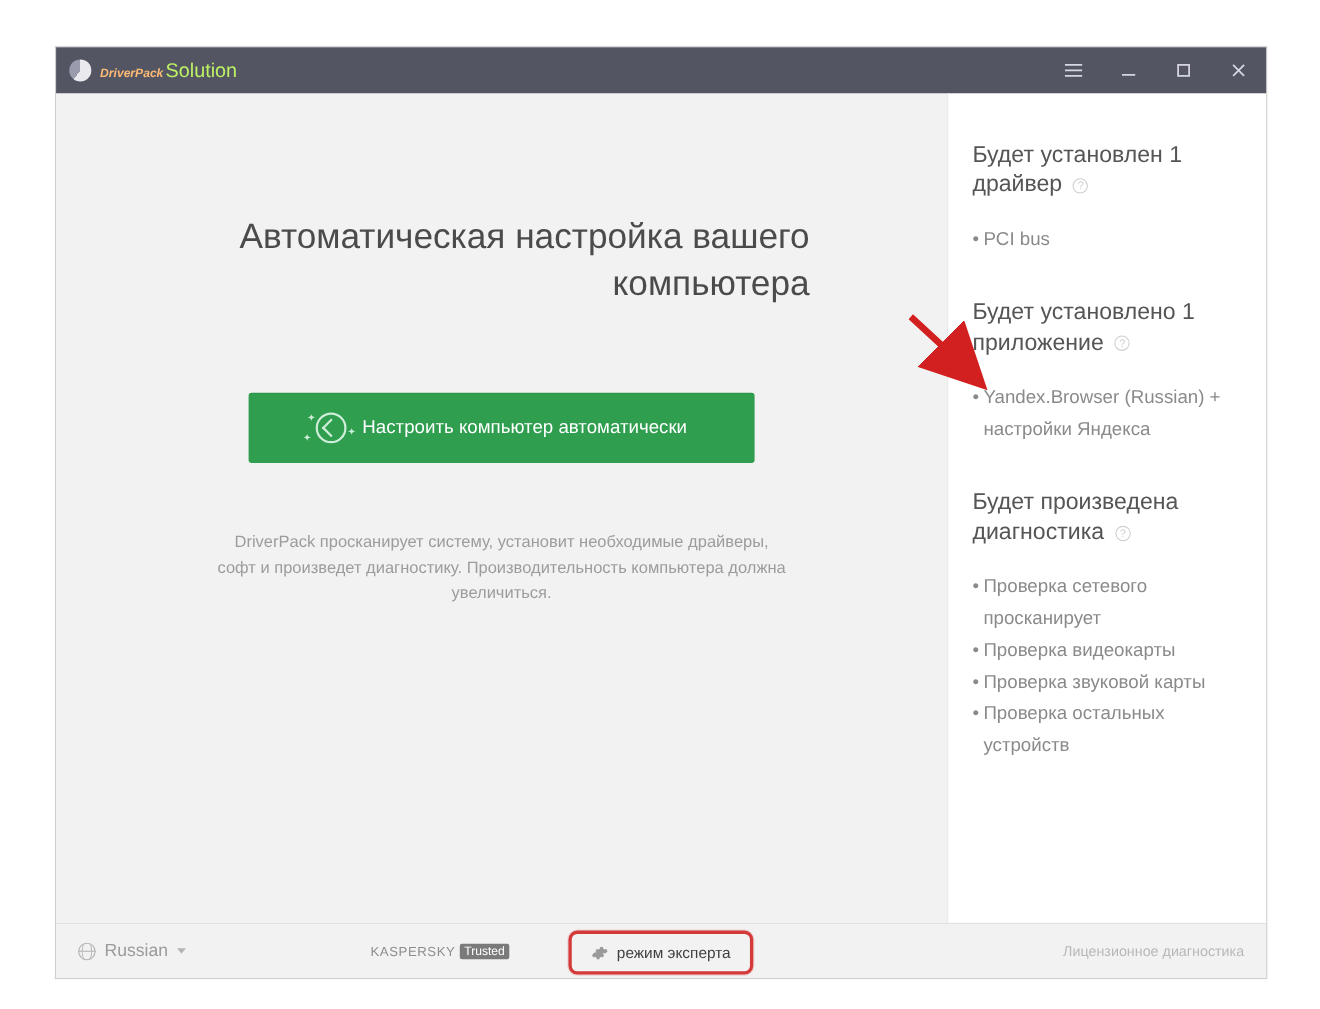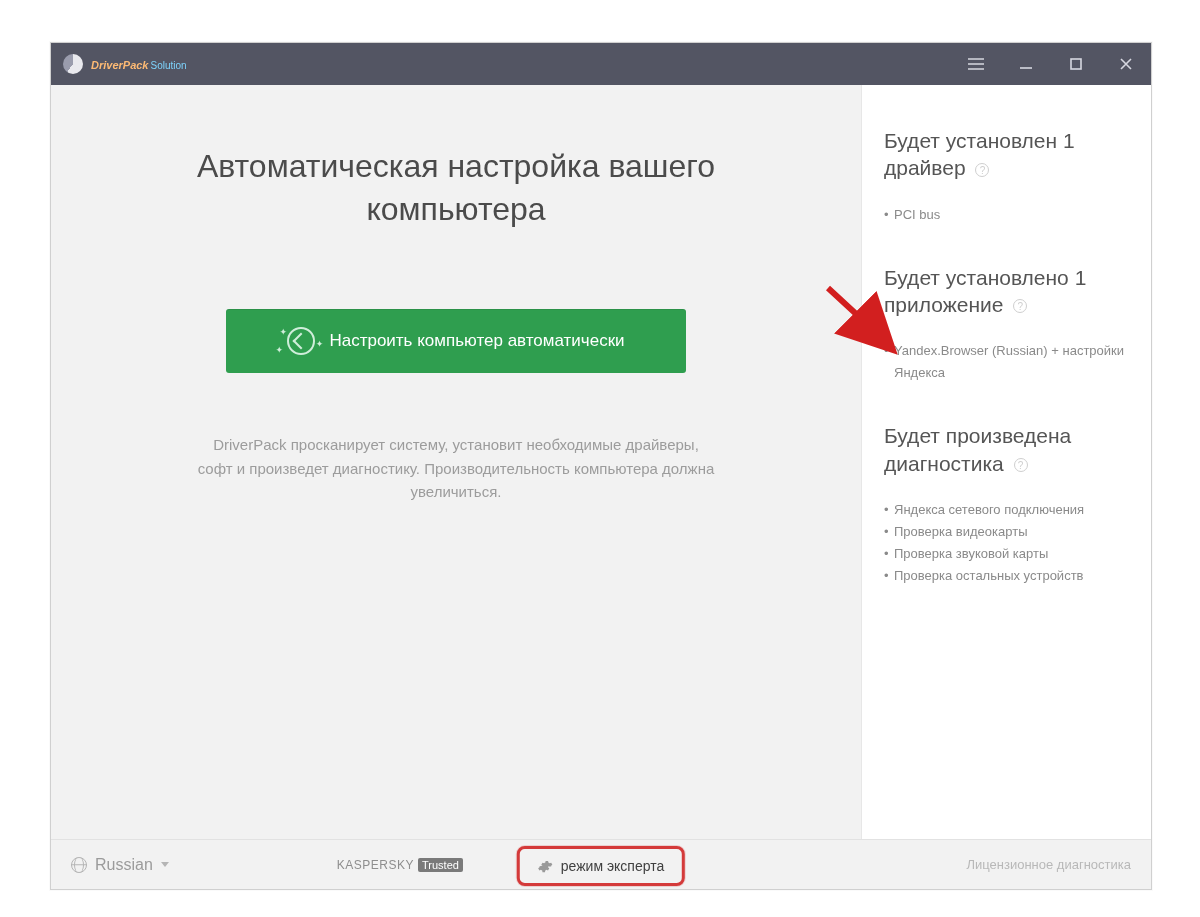--- a/index.html
+++ b/index.html
@@ -22,21 +22,21 @@
     color: #e9e9ee;
     flex: 0 0 auto;
   }
   .logo-wrap { display: flex; align-items: center; gap: 8px; padding-left: 12px; }
   .logo-circle {
     width: 20px; height: 20px; border-radius: 50%;
     background: conic-gradient(#e9e9ee 0 60%, #9a9cad 60% 100%);
     position: relative;
   }
   .brand-bold { font-weight: 600; font-size: 11px; color: #fdba74; font-style: italic; }
-  .brand-light { font-weight: 300; font-size: 10px; color: #7dd3fc; margin-left: 2px; }
+  .brand-light { font-weight: 300; font-size: 18px; color: #bef264; margin-left: 2px; }
   .titlebar-spacer { flex: 1; }
   .title-btn {
     width: 50px; height: 42px;
     display: flex; align-items: center; justify-content: center;
     color: #d6d7e0; cursor: pointer;
   }
   .title-btn svg { display: block; }
   .body {
     flex: 1;
     display: flex;
@@ -44,25 +44,25 @@
   }
   .main {
     flex: 1;
     background: #f2f2f2;
     position: relative;
     display: flex;
     flex-direction: column;
     align-items: center;
   }
   .headline {
-    margin-top: 60px;
+    margin-top: 108px;
     color: #4b4b4b;
     font-size: 32px;
     font-weight: 400;
-    text-align: center;
+    text-align: right;
     line-height: 1.35;
     max-width: 560px;
   }
   .cta {
     margin-top: 78px;
     width: 460px;
     height: 64px;
     background: #2f9e4f;
     border-radius: 3px;
     display: flex;
@@ -122,21 +122,21 @@
     color: #cfcfcf;
     font-size: 10px;
     text-align: center;
     line-height: 13px;
     vertical-align: middle;
     margin-left: 4px;
   }
   .side-list { list-style: none; margin-bottom: 38px; }
   .side-list li {
     color: #8a8a8a;
-    font-size: 13px;
+    font-size: 17px;
     line-height: 1.7;
     padding-left: 10px;
     position: relative;
   }
   .side-list li::before {
     content: "•";
     position: absolute; left: 0; top: 0;
     color: #8a8a8a;
   }
   .footer {
@@ -275,21 +275,21 @@
       </div>
       <ul class="side-list">
         <li>Yandex.Browser (Russian) + настройки Яндекса</li>
       </ul>
 
       <div class="side-title">
         <span>Будет произведена диагностика</span>
         <span class="hint">?</span>
       </div>
       <ul class="side-list">
-        <li>Яндекса сетевого подключения</li>
+        <li>Проверка сетевого просканирует</li>
         <li>Проверка видеокарты</li>
         <li>Проверка звуковой карты</li>
         <li>Проверка остальных устройств</li>
       </ul>
     </aside>
   </div>
 
   <div class="footer">
     <div class="lang">
       <span class="globe"></span>

